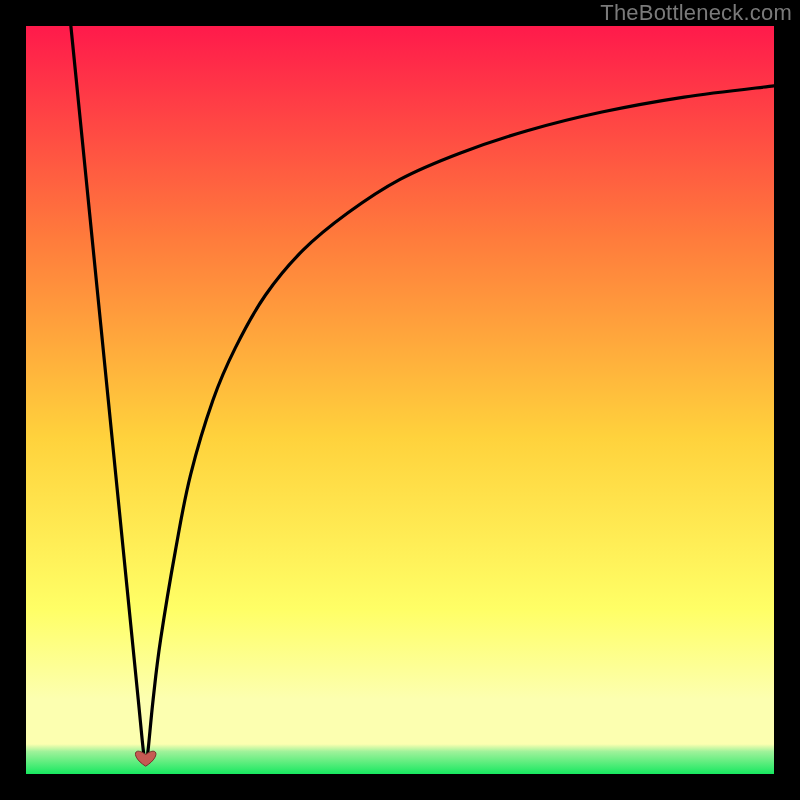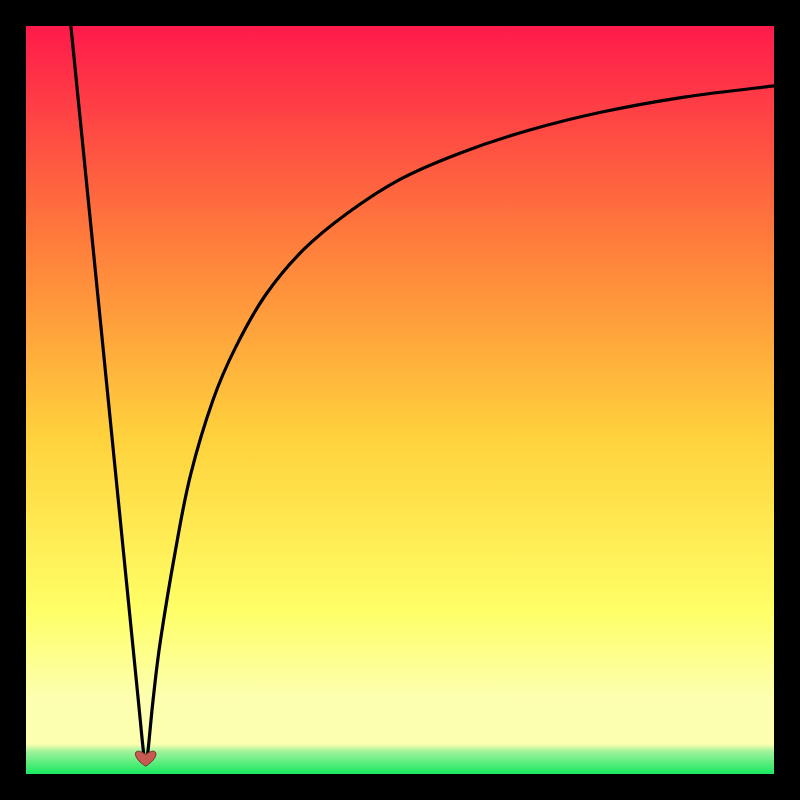--- a/index.html
+++ b/index.html
@@ -58,13 +58,14 @@
       </defs>
       <rect x="0" y="0" width="748" height="748" fill="url(#bg-grad)"></rect>
       <path id="curve-left" fill="none" stroke="#000000" stroke-width="3.2" stroke-linecap="round" stroke-linejoin="round" d="M 44.88 0.00 C 46.23 13.46, 49.67 47.87, 52.36 74.80 C 55.05 101.73, 57.15 122.67, 59.84 149.60 C 62.53 176.53, 64.63 197.47, 67.32 224.40 C 70.01 251.33, 72.11 272.27, 74.80 299.20 C 77.49 326.13, 79.59 347.07, 82.28 374.00 C 84.97 400.93, 87.07 421.87, 89.76 448.80 C 92.45 475.73, 94.55 496.67, 97.24 523.60 C 99.93 550.53, 102.03 571.47, 104.72 598.40 C 107.41 625.33, 109.91 650.31, 112.20 673.20 C 114.49 696.09, 116.09 714.12, 117.44 725.56 C 118.78 737.00, 119.28 734.76, 119.68 736.78"></path>
       <path id="curve-right" fill="none" stroke="#000000" stroke-width="3.2" stroke-linecap="round" stroke-linejoin="round" d="M 119.68 736.78 C 120.08 734.76, 120.58 737.00, 121.92 725.56 C 123.27 714.12, 124.87 693.40, 127.16 673.20 C 129.45 653.00, 130.60 640.29, 134.64 613.36 C 138.68 586.43, 144.21 553.22, 149.60 523.60 C 154.99 493.98, 157.83 475.73, 164.56 448.80 C 171.29 421.87, 178.92 396.89, 187.00 374.00 C 195.08 351.11, 200.02 340.49, 209.44 321.64 C 218.86 302.79, 227.24 286.78, 239.36 269.28 C 251.48 251.78, 261.95 239.21, 276.76 224.40 C 291.57 209.59, 304.14 199.79, 321.64 187.00 C 339.14 174.21, 353.80 164.11, 374.00 153.34 C 394.20 142.57, 410.95 135.91, 433.84 127.16 C 456.73 118.41, 475.58 112.13, 501.16 104.72 C 526.74 97.31, 547.69 92.08, 575.96 86.02 C 604.23 79.96, 627.27 75.77, 658.24 71.06 C 689.21 66.35, 731.84 61.86, 748.00 59.84"></path>
       <g id="heart-marker">
           <path d="M 119.68 740.1899999999999 C 104.73 731.0899999999999, 107.33000000000001 719.39, 119.68 728.49 C 132.03 719.39, 134.63 731.0899999999999, 119.68 740.1899999999999 Z" fill="#c65a53" stroke="#7a2f2a" stroke-width="1"></path>
         </g>
     </svg>
   </div>
 
+  <div class="watermark">TheBottleneck.com</div>
 </div>
 
 </body></html>

